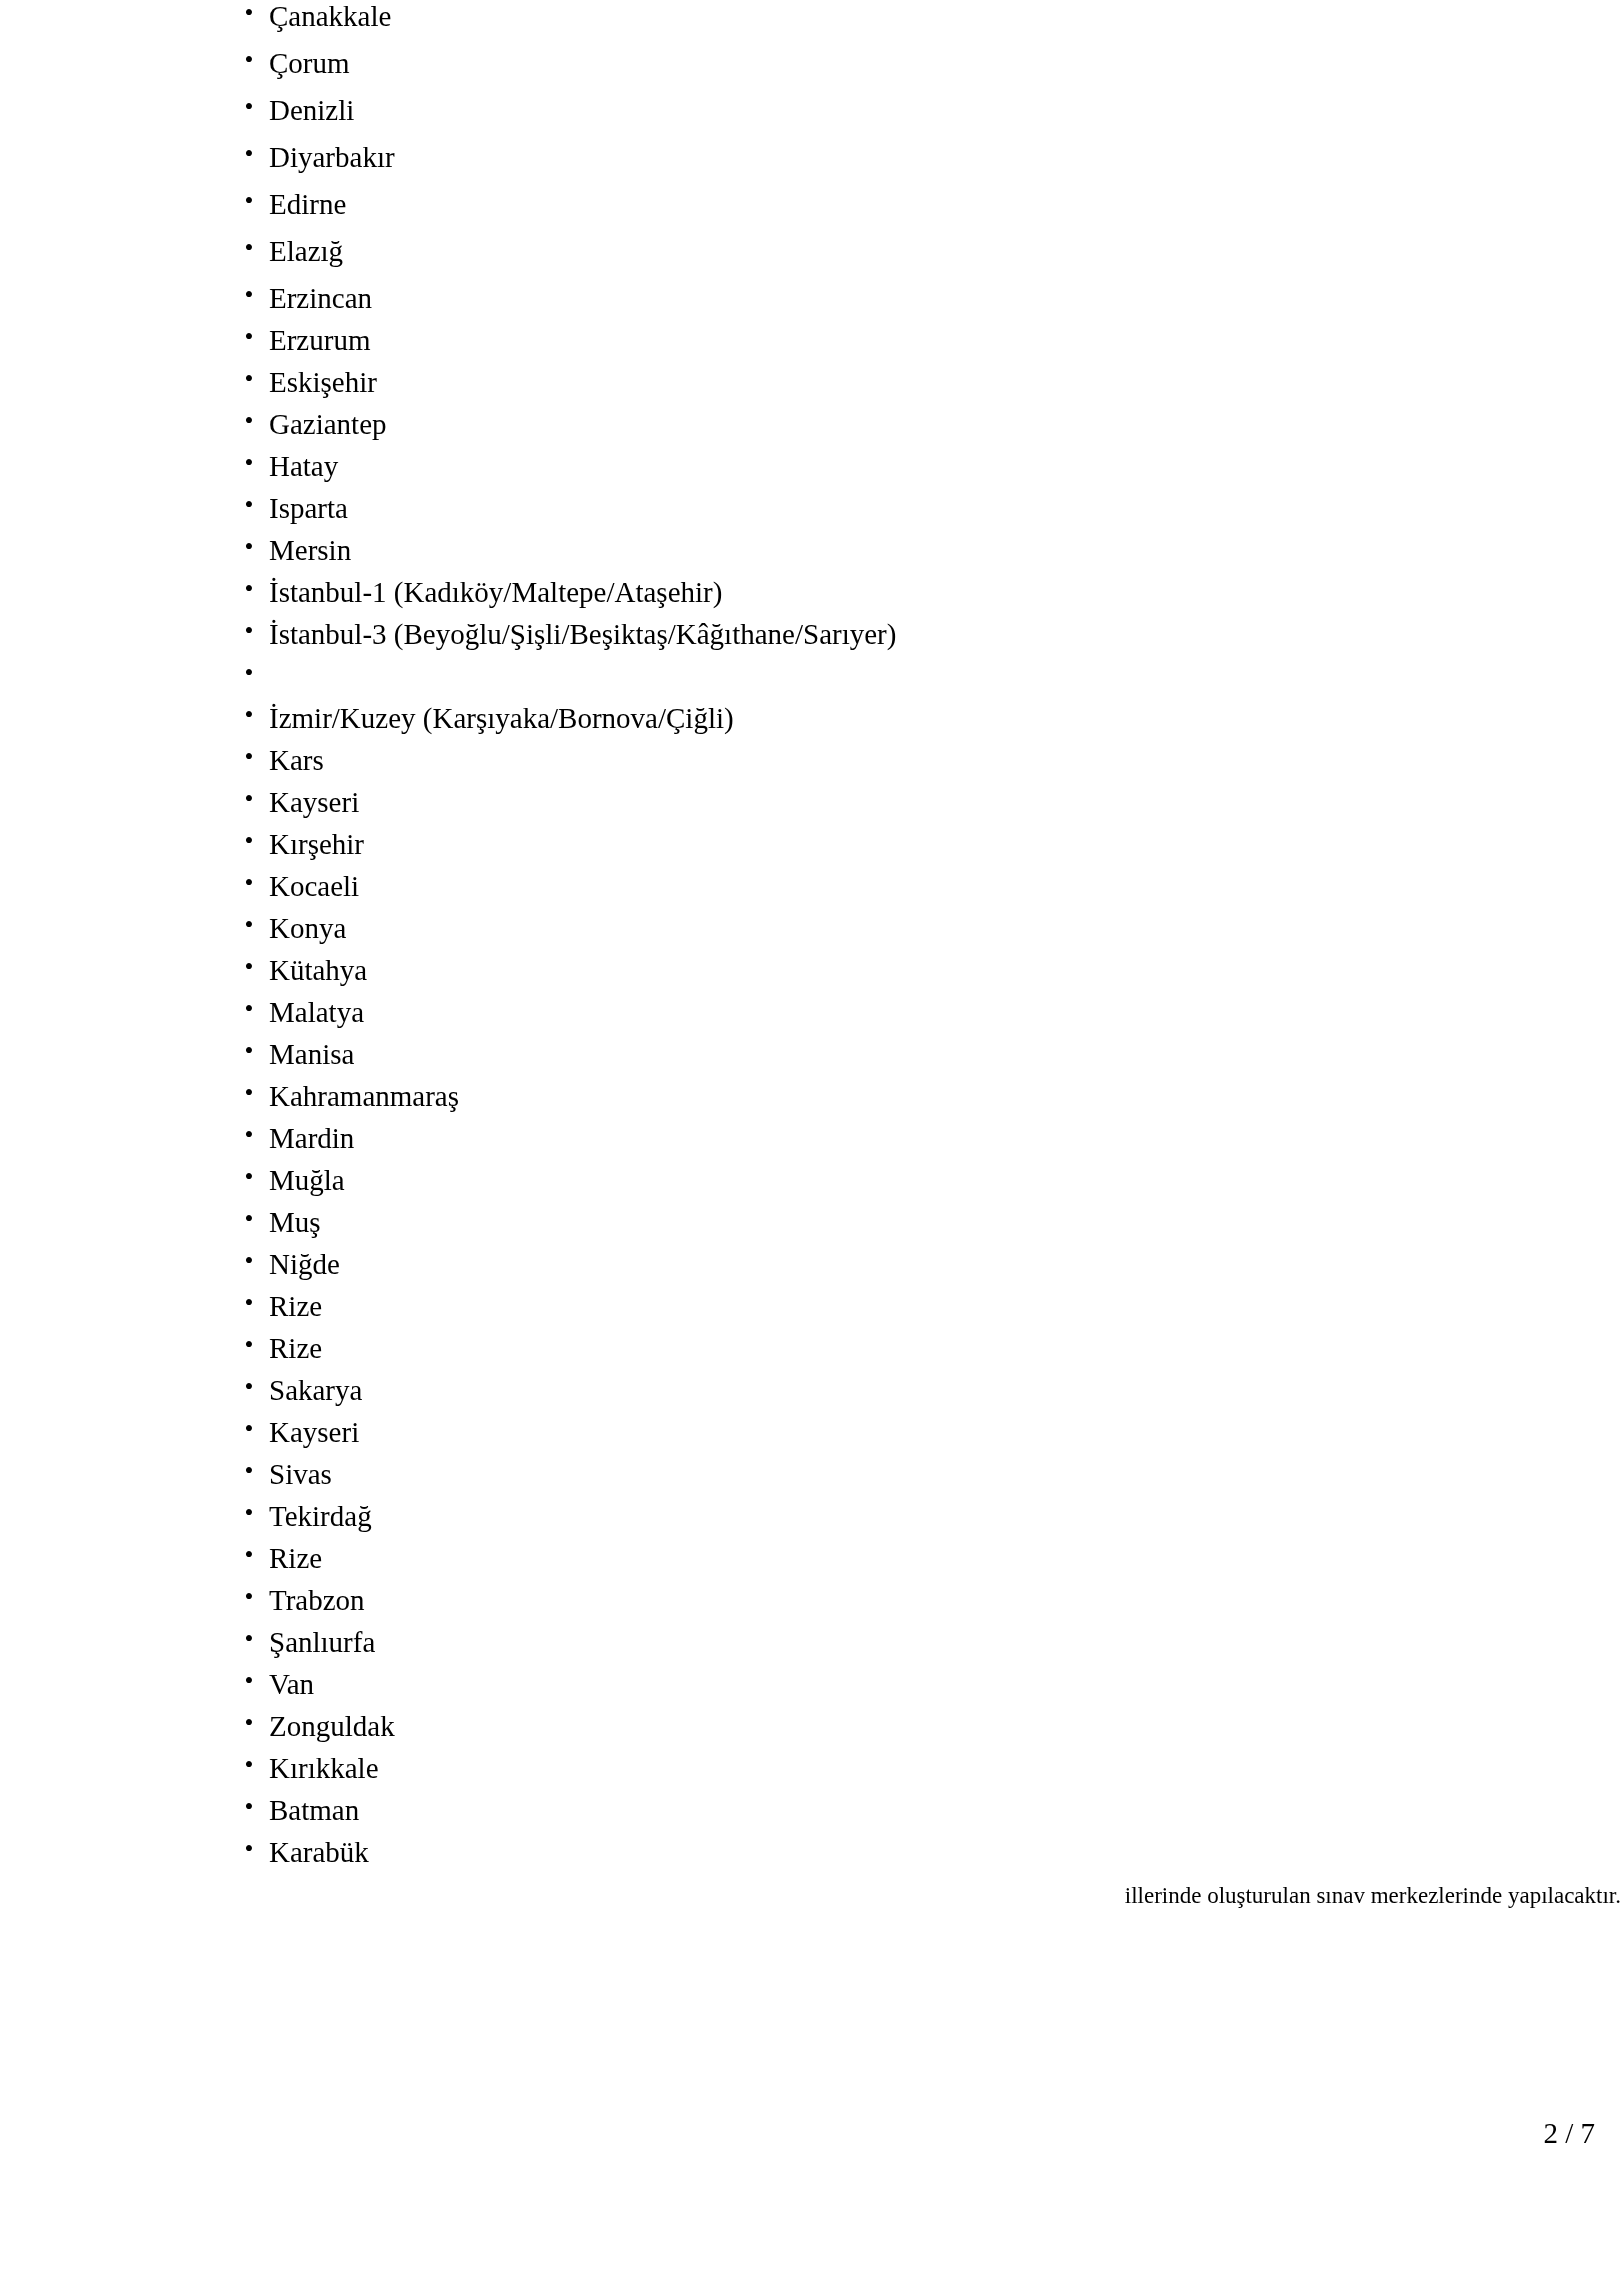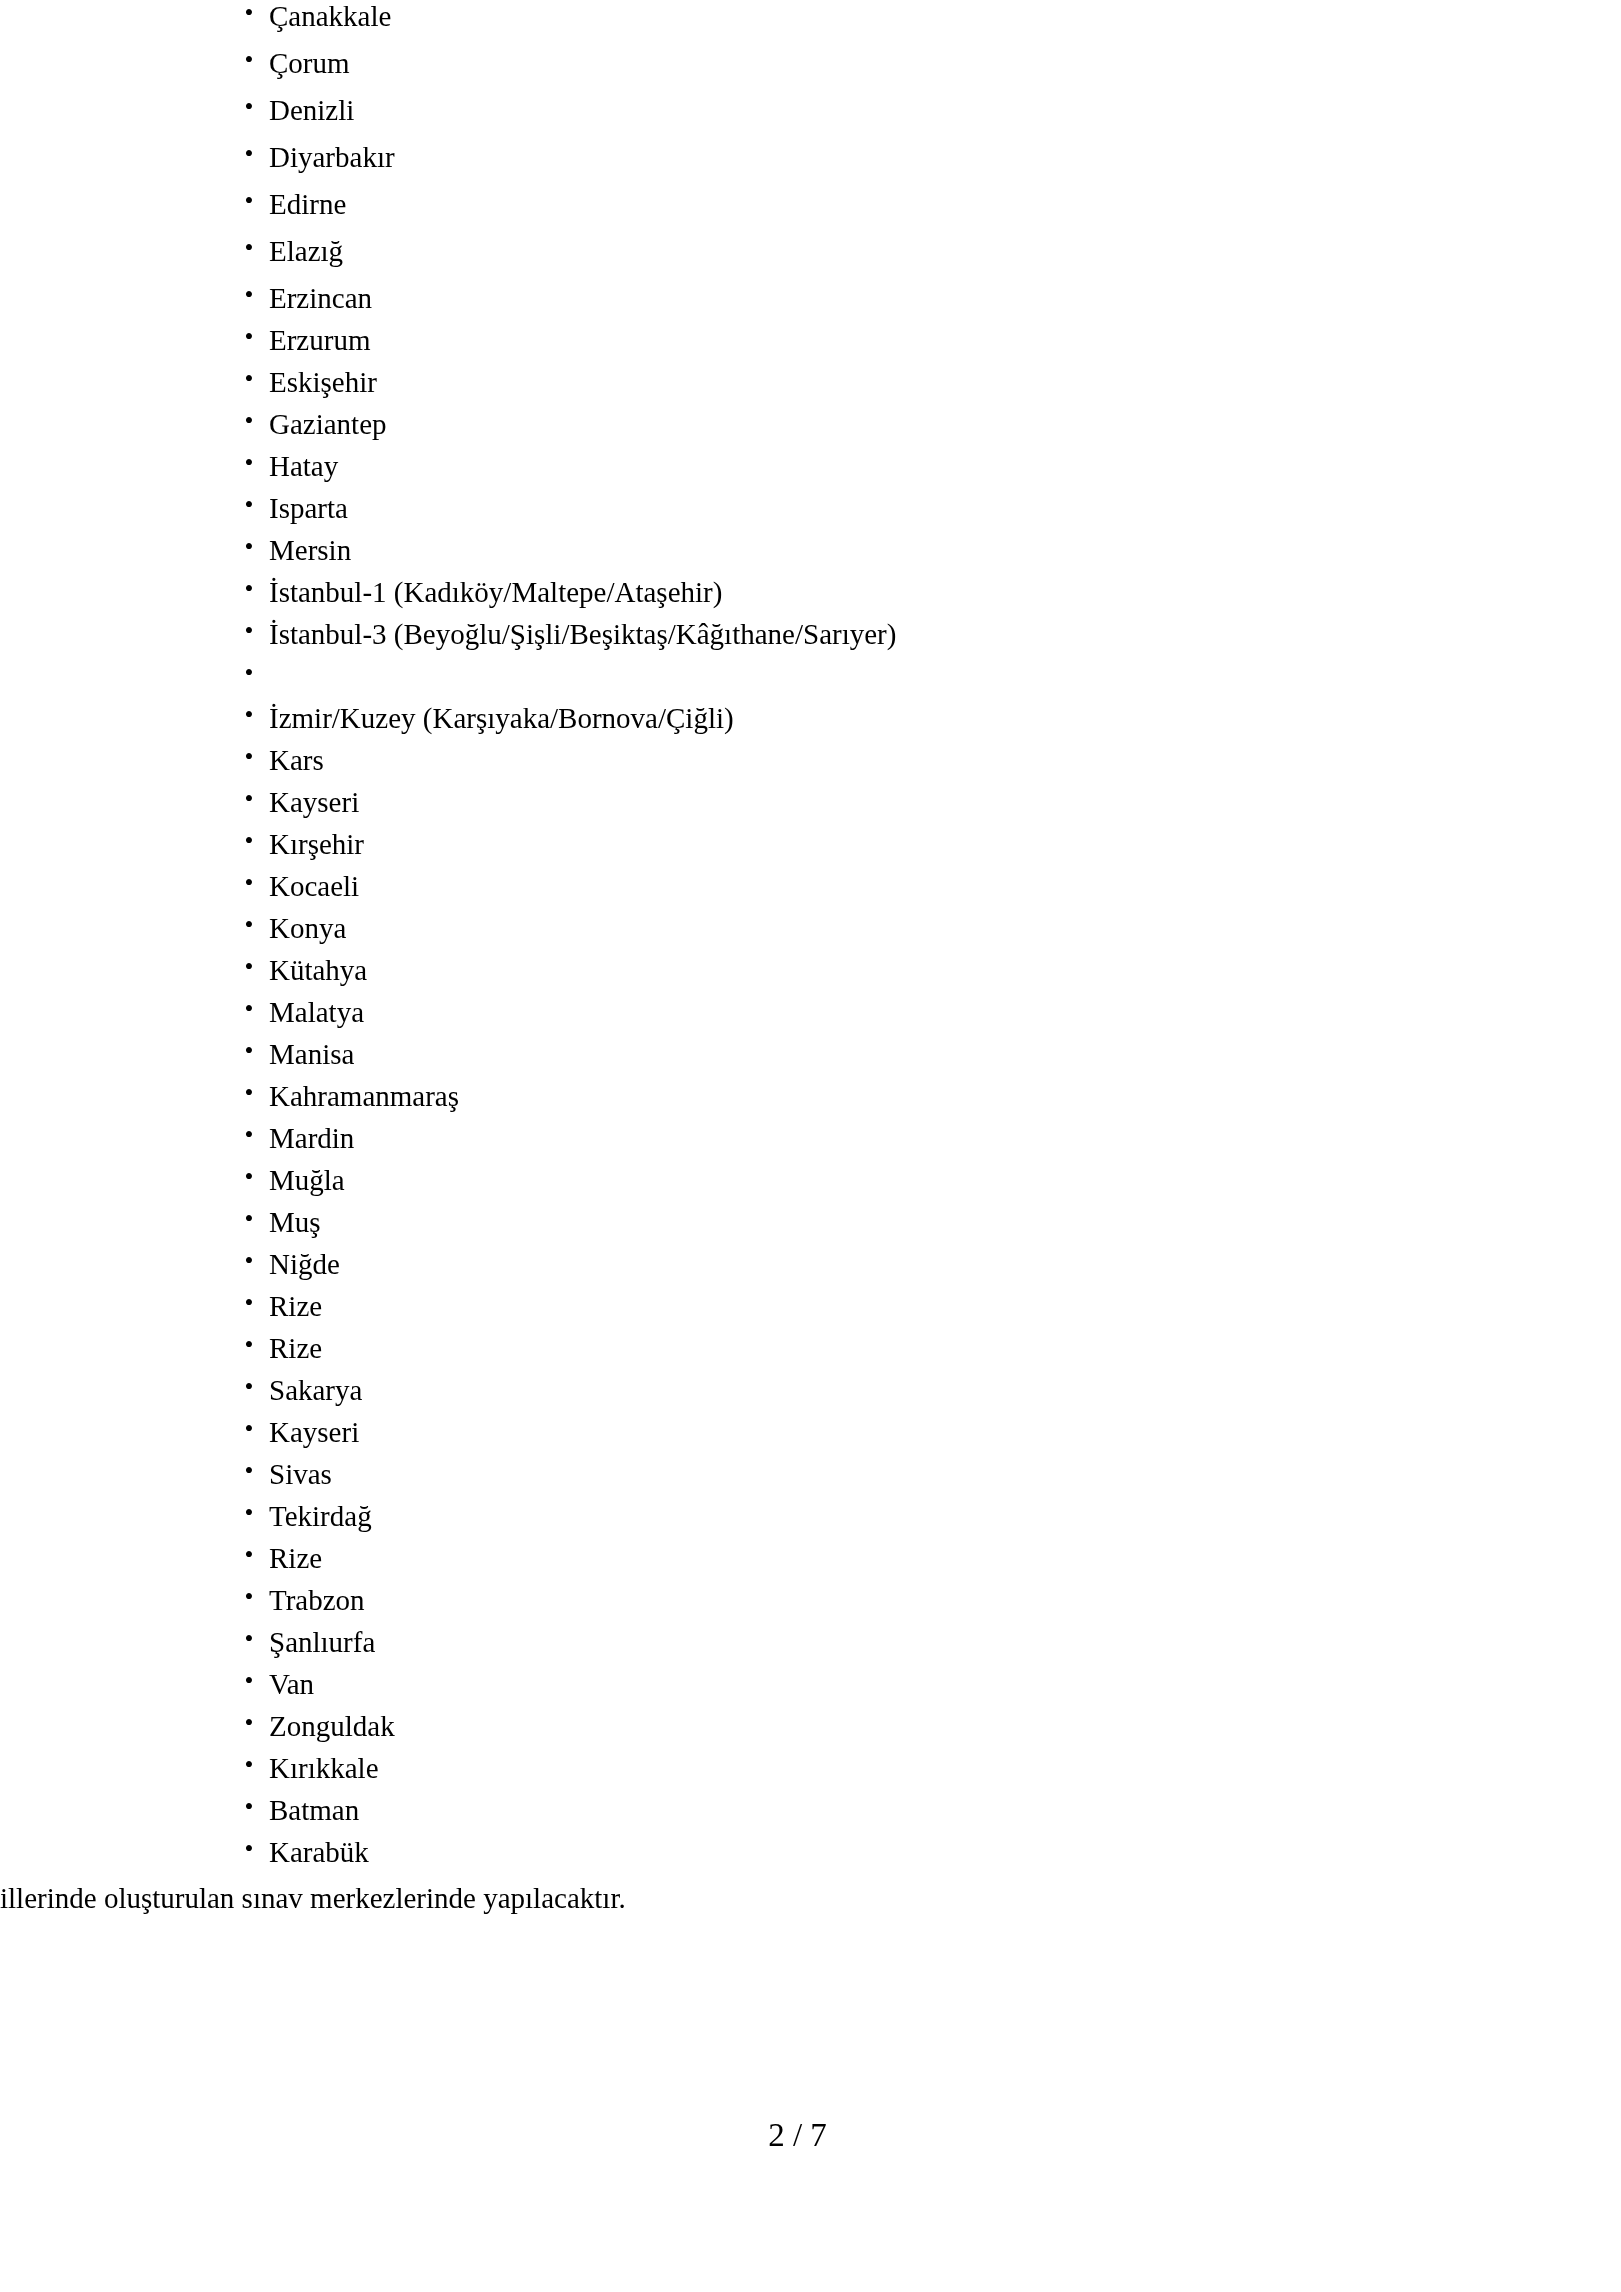--- a/index.html
+++ b/index.html
@@ -63,34 +63,35 @@
     height: 45px;
     padding-top: 2px;
   }
   
   ul.city-list > li.tight {
     height: 40px;
     padding-top: 2px;
   }
 
   .closing-line {
-    font-size: 29px;
+    font-size: 23px;
     line-height: 1;
     padding-top: 5.9px;
     white-space: nowrap;
     color: #000000;
+    text-align: right;
   }
 
   .page-footer {
     position: absolute;
     left: 0;
     top: 2117px;
     width: 1595px;
-    text-align: center;
-    font-size: 33px;
+    text-align: right;
+    font-size: 29px;
     color: #000000;
   }
 </style>
 </head>
 <body>
 
 <div class="page">
   <div class="content">
 
     <ul class="city-list">

